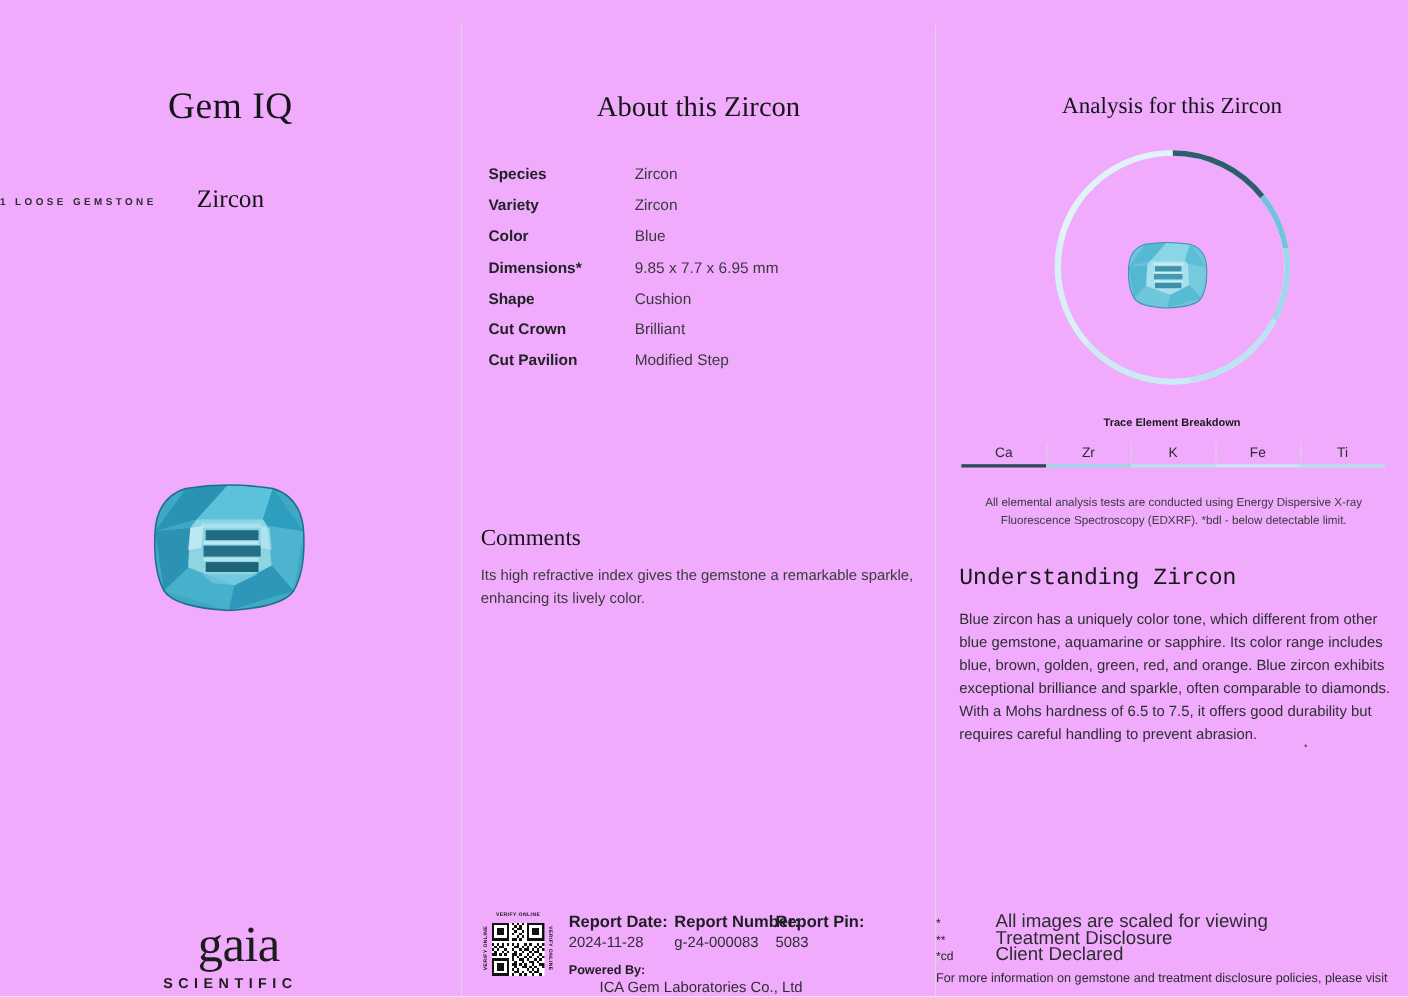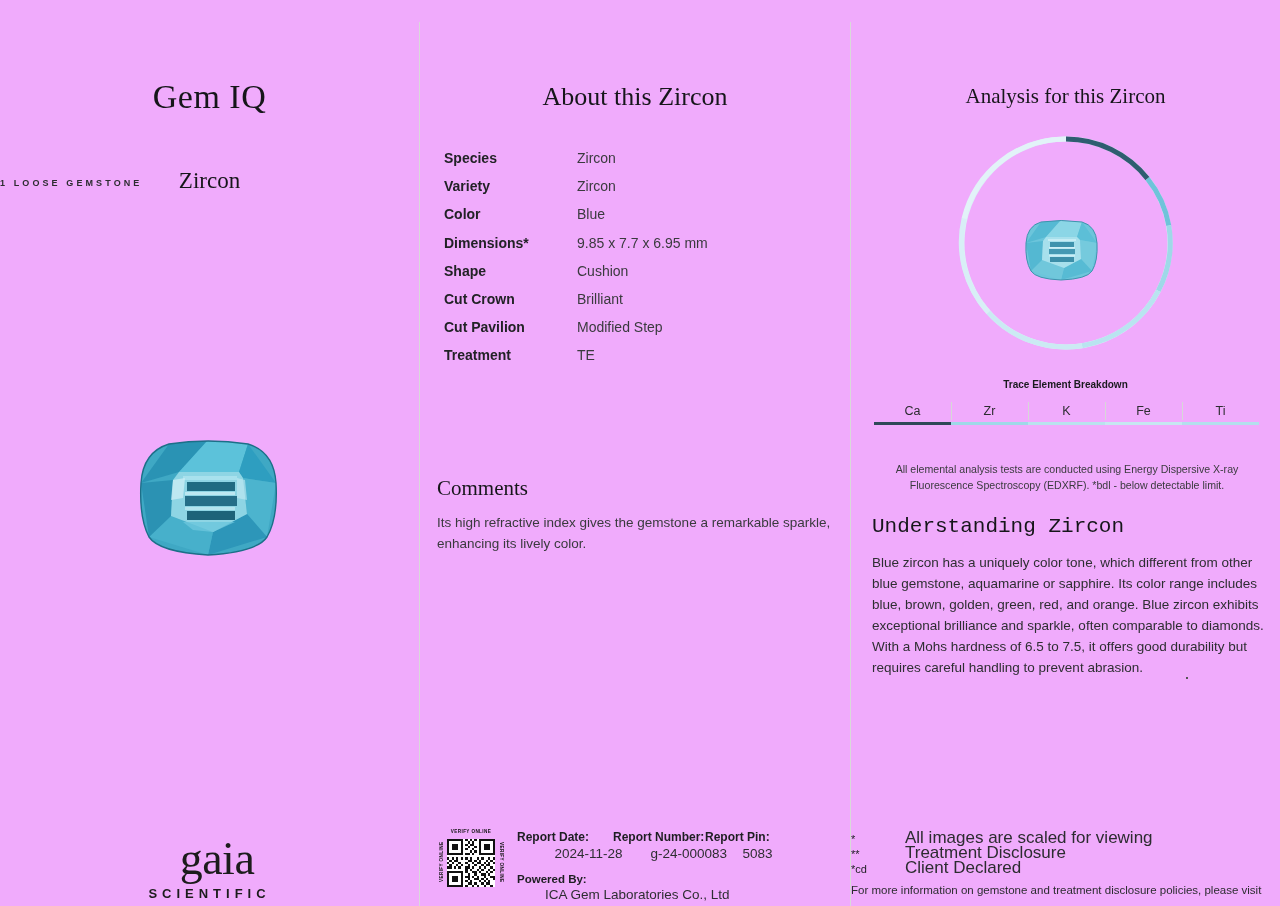--- a/index.html
+++ b/index.html
@@ -195,32 +195,32 @@
     width: 48px; height: 54px;
   }
   .qr-canvas svg { width: 100%; height: 100%; display: block; }
 
   .report-meta { flex: 1; padding-top: 2px; }
   .meta-line { display: flex; }
   .meta-cell-date   { width: 96px; }
   .meta-cell-number { width: 92px; }
   .meta-cell-pin    { width: 70px; }
   .meta-k {
-    font-size: 12px;
+    font-size: 15px;
     font-weight: 700;
     color: #1e1e22;
     white-space: nowrap;
   }
   .meta-v {
     font-size: 13.5px;
     font-weight: 400;
     color: #2e2e32;
     white-space: nowrap;
   }
-  .meta-line.values { margin-top: 2px; justify-content: center; }
+  .meta-line.values { margin-top: 2px; }
   .powered-k {
     margin-top: 12px;
     font-size: 11.5px;
     font-weight: 700;
     color: #1e1e22;
   }
   .powered-v {
     margin-top: 2px;
     font-size: 13.5px;
     color: #2e2e32;
@@ -277,21 +277,21 @@
   }
   .trace-bar {
     display: flex;
     height: 3px;
     width: 100%;
   }
   .trace-bar span { flex: 1; display: block; }
 
   .trace-note {
     position: absolute;
-    top: 462px; left: 20px;
+    top: 450px; left: 20px;
     width: 392px;
     text-align: center;
     font-size: 10.6px;
     line-height: 1.5;
     color: #3a3a3e;
   }
 
   .understand-head {
     position: absolute;
     top: 515px; left: 21px;
@@ -419,24 +419,20 @@
         <div class="spec-key">Shape</div>
         <div class="spec-val">Cushion</div>
       </div>
       <div class="spec-row">
         <div class="spec-key">Cut Crown</div>
         <div class="spec-val">Brilliant</div>
       </div>
       <div class="spec-row">
         <div class="spec-key">Cut Pavilion</div>
         <div class="spec-val">Modified Step</div>
-      </div>
-      <div class="spec-row">
-        <div class="spec-key">Treatment</div>
-        <div class="spec-val">TE</div>
       </div>
     </div>
 
     <div class="comments-head">Comments</div>
     <div class="comments-body">Its high refractive index gives the gemstone a remarkable sparkle, enhancing its lively color.</div>
 
     <div class="mid-footer">
       <div class="qr-block">
         <div class="qr-label-top">VERIFY ONLINE</div>
         <div class="qr-label-l">VERIFY ONLINE</div>

